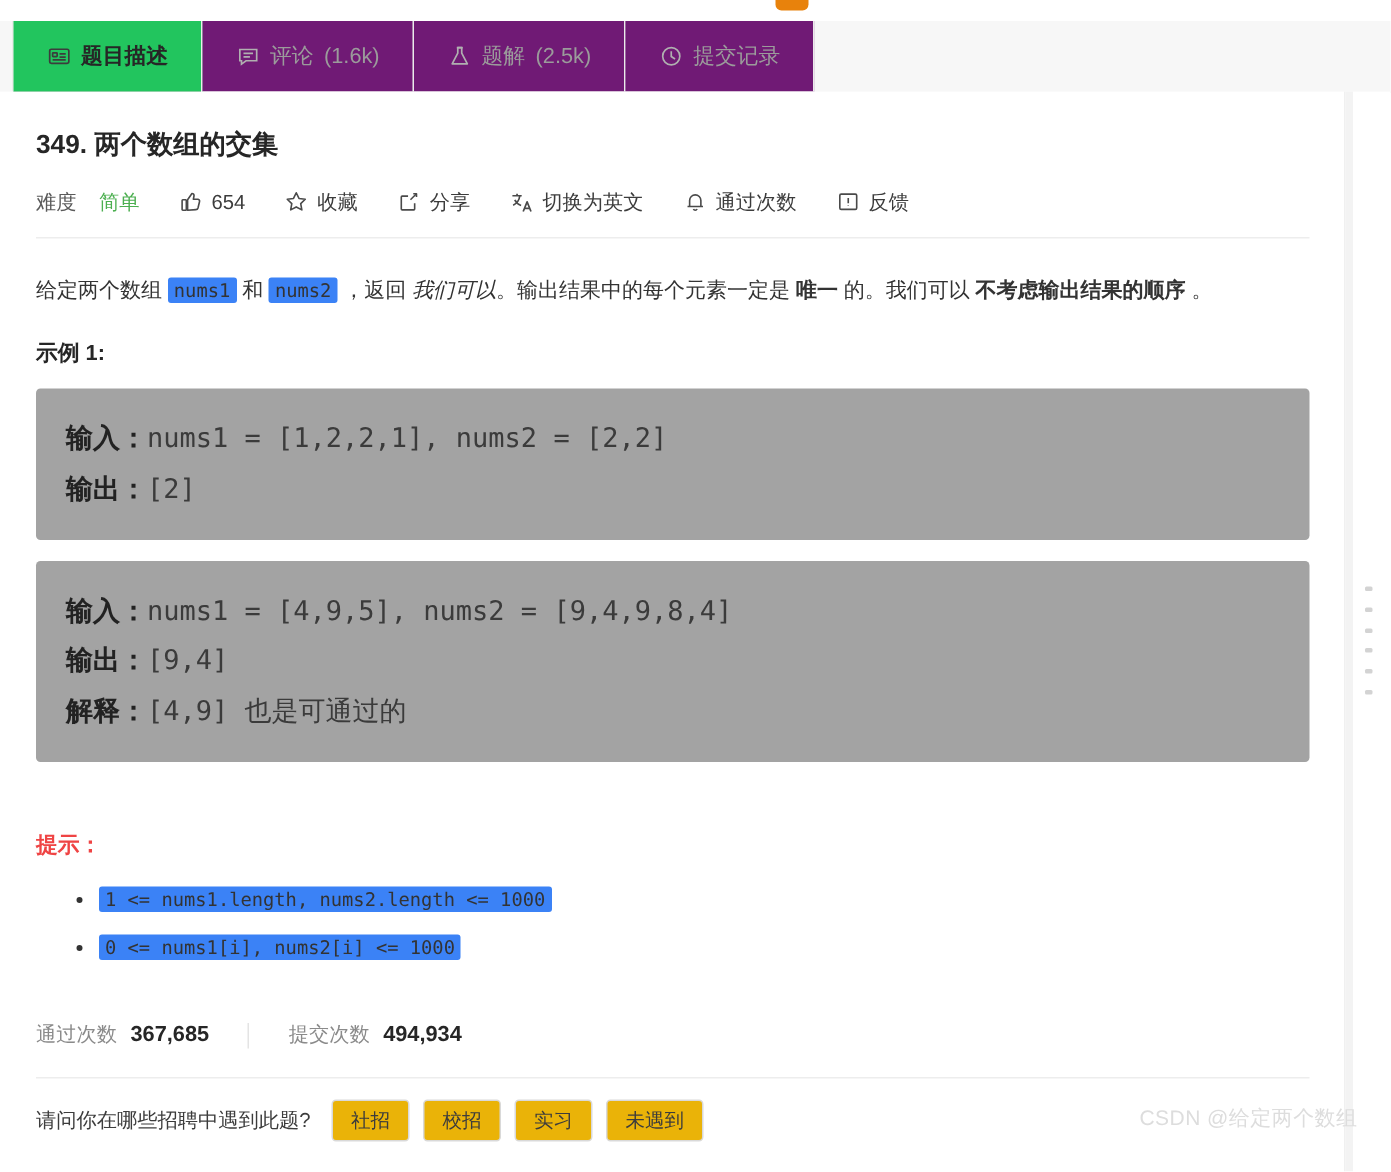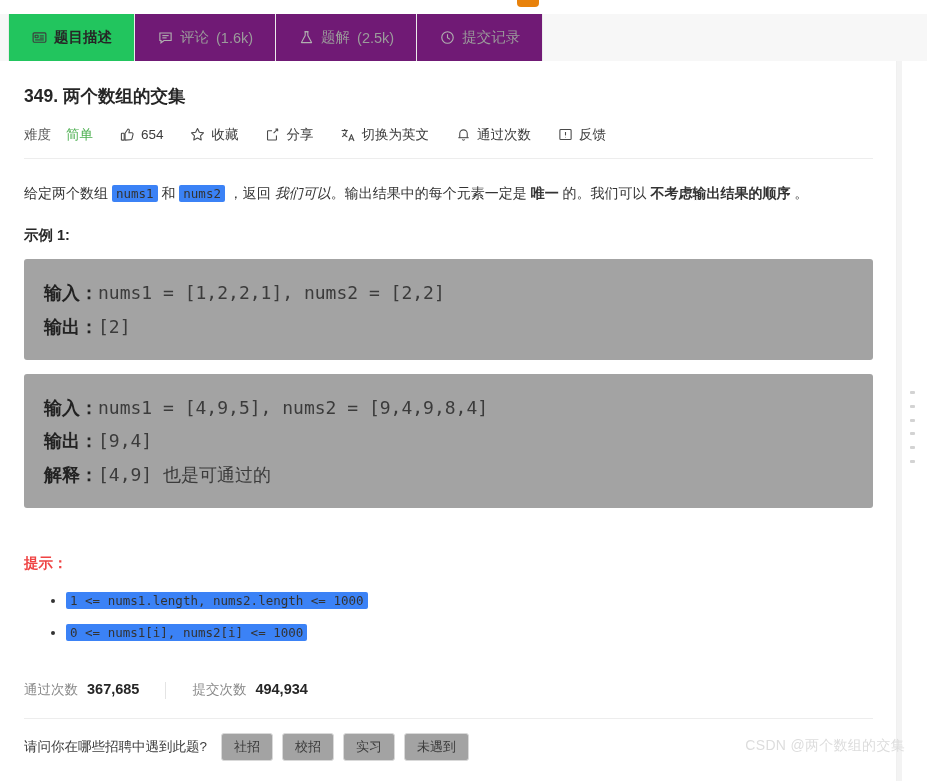--- a/index.html
+++ b/index.html
@@ -224,21 +224,21 @@
     align-items: center;
     margin-top: 14px;
     font-size: 13.5px;
     color: #3c3c3c;
     white-space: nowrap;
   }
   .poll-q { margin-right: 14px; text-align: right; }
   .poll-btn {
     border: 1px solid #d9d9d9;
     border-radius: 3px;
-    background: #a3a3a3;
+    background: #eab308;
     color: #3c3c3c;
     font-size: 13px;
     font-family: inherit;
     padding: 4px 12px;
     margin-right: 9px;
     cursor: pointer;
   }
 
   
   .right-gutter {
@@ -472,13 +472,13 @@
   <div class="drag-handle">
     <i></i>
     <i></i>
     <i></i>
     <i></i>
     <i></i>
     <i></i>
   </div>
 </div>
 
-<div class="watermark">CSDN @两个数组的交集</div>
+<div class="watermark">CSDN @给定两个数组</div>
 
 </body></html>

